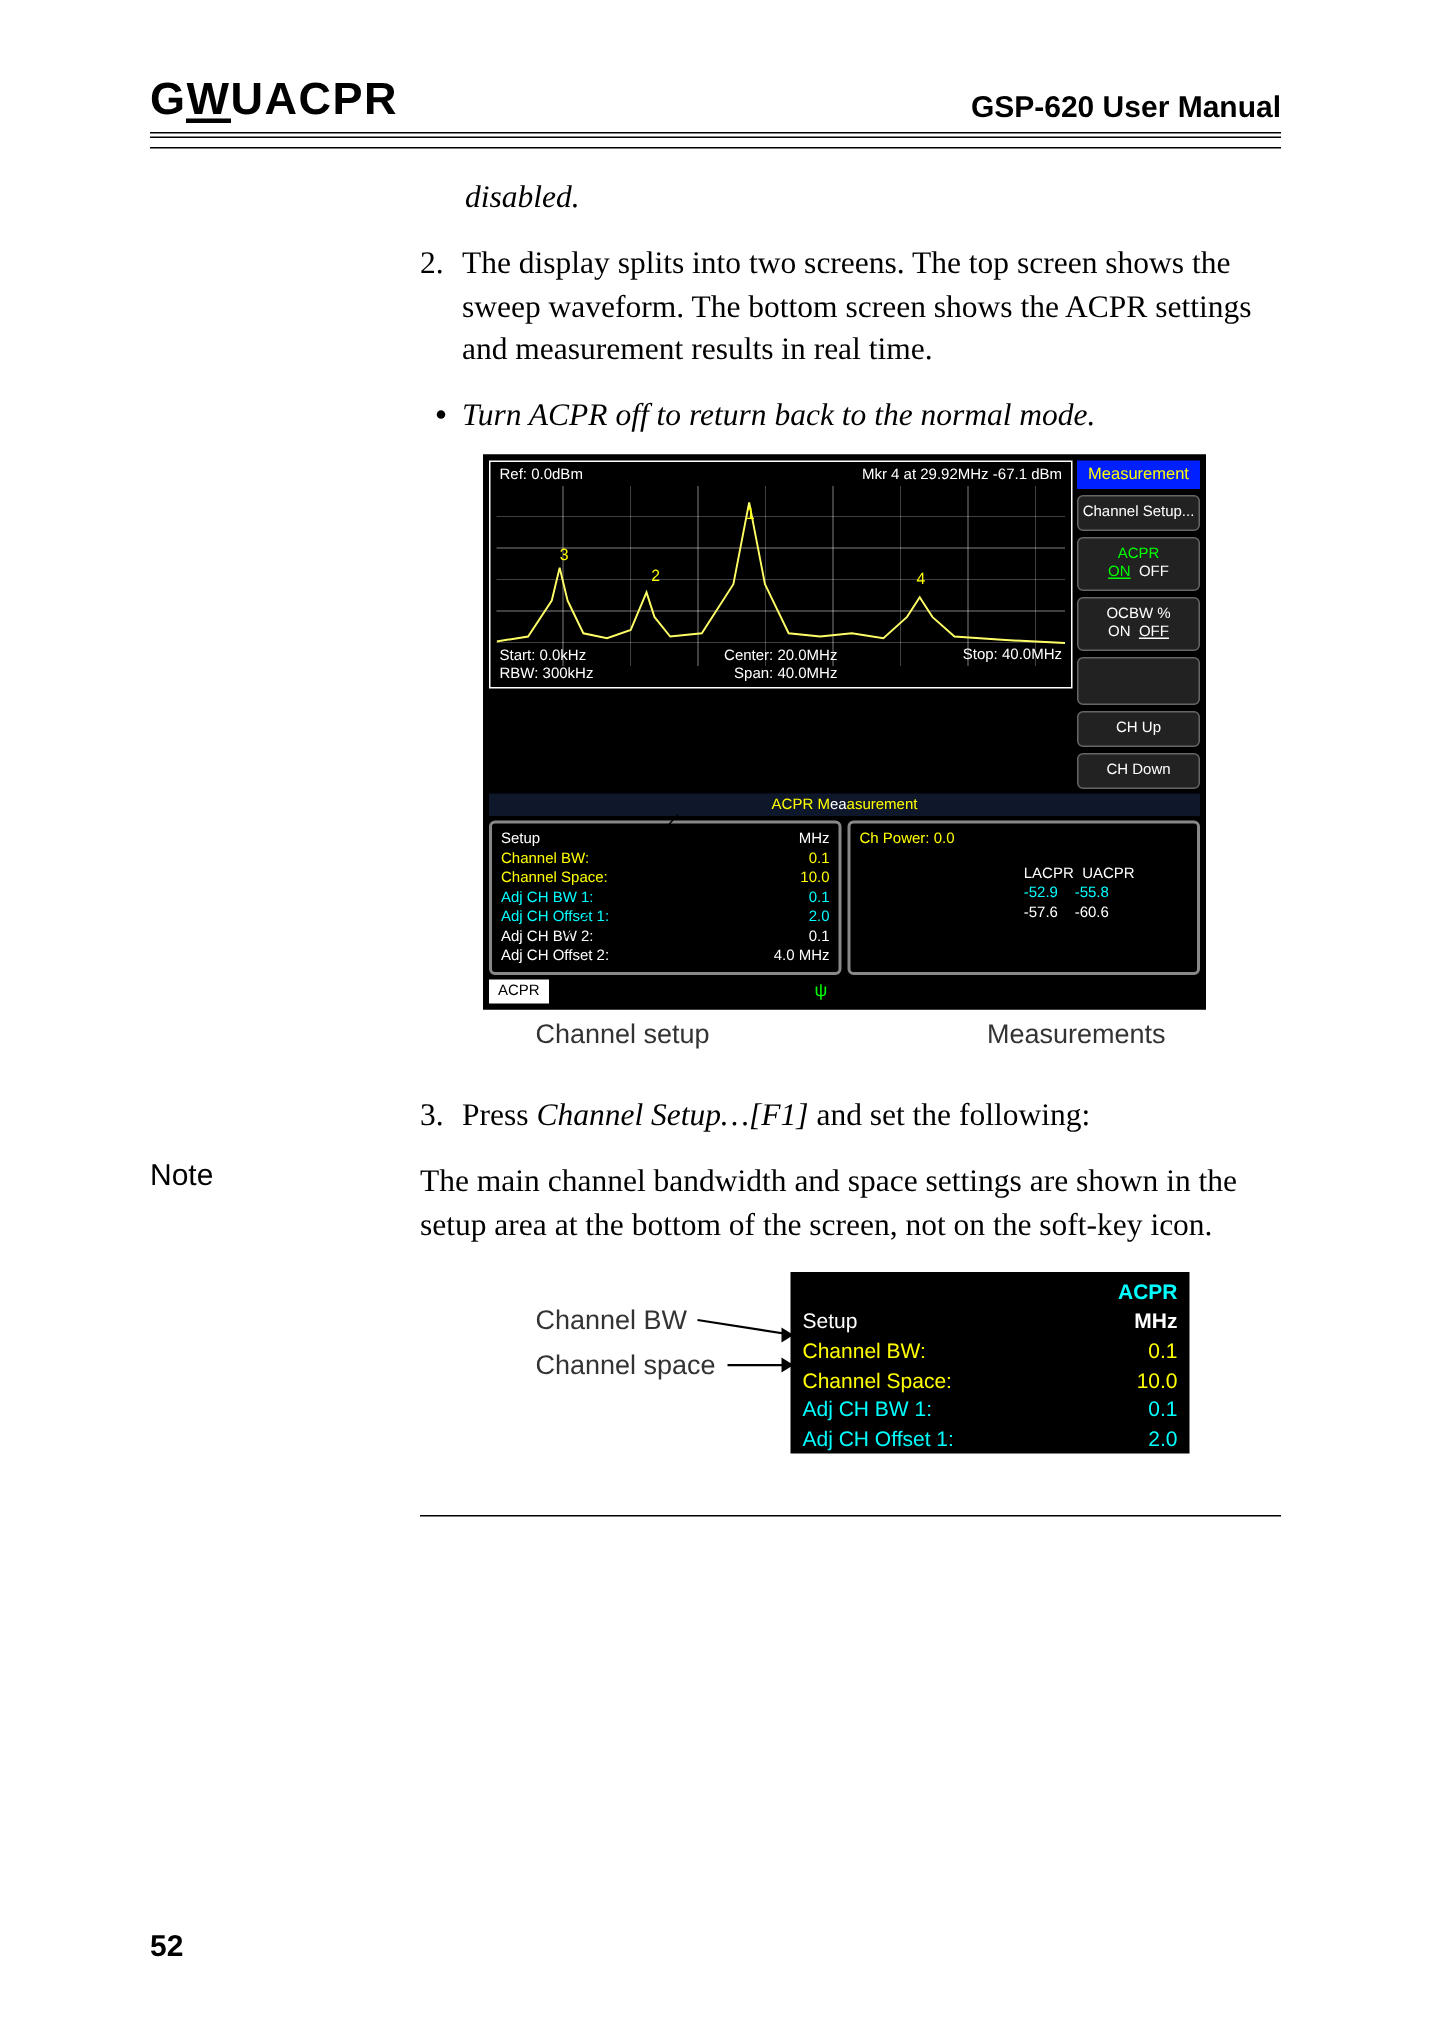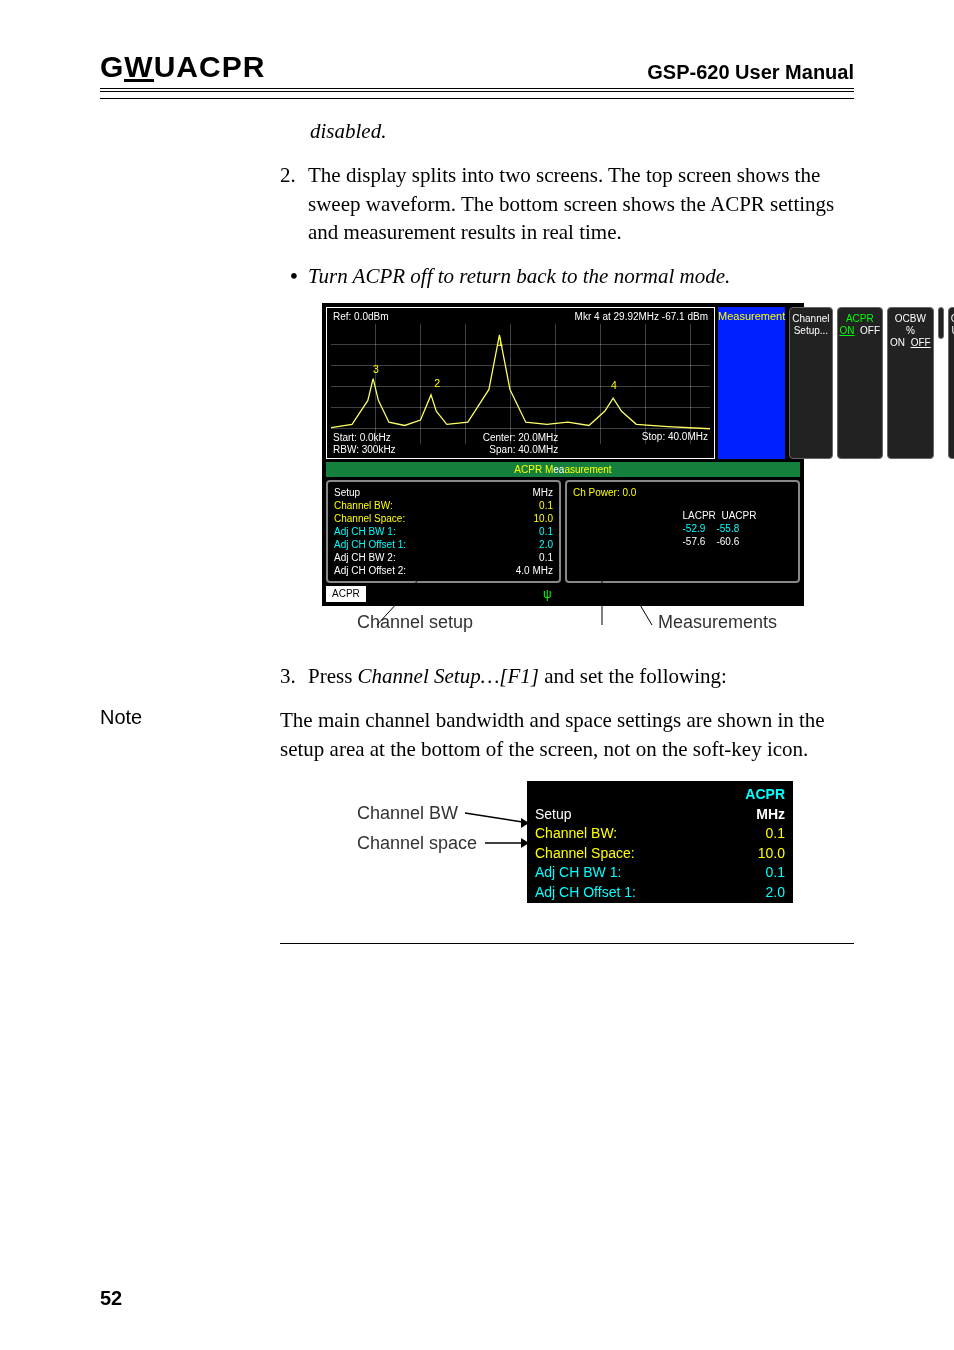--- a/index.html
+++ b/index.html
@@ -23,26 +23,26 @@
   .mkline{position:absolute;top:2px;right:6px;font-size:10px}
   .ref{position:absolute;top:2px;left:6px;font-size:10px;color:#fff}
   .grid{position:absolute;inset:16px 4px 14px 4px;background:
     repeating-linear-gradient(to right,transparent 0,transparent 44px,rgba(255,255,255,.25) 44px,rgba(255,255,255,.25) 45px),
     repeating-linear-gradient(to bottom,transparent 0,transparent 20px,rgba(255,255,255,.25) 20px,rgba(255,255,255,.25) 21px)}
   .wave{position:absolute;inset:16px 4px 14px 4px;overflow:hidden}
   .wave svg{width:100%;height:100%}
   .gbl{position:absolute;left:6px;bottom:2px;font-size:10px;line-height:1.2}
   .gbc{position:absolute;left:50%;transform:translateX(-50%);bottom:2px;font-size:10px;line-height:1.2;text-align:right}
   .gbr{position:absolute;right:6px;bottom:14px;font-size:10px}
-  .soft{width:82px;margin:3px 3px 3px 0;display:flex;flex-direction:row;gap:4px}
+  .soft{width:82px;margin:3px 3px 3px 0;display:flex;flex-direction:column;gap:4px}
   .softtitle{background:#0020ff;color:#ff0;text-align:center;font-size:11px;padding:2px 0}
   .sbtn{background:#222;border:1px solid #666;border-radius:4px;color:#fff;text-align:center;font-size:10px;padding:5px 2px;line-height:1.2}
   .sbtn .on{text-decoration:underline;color:#0f0}
   .sbtn.g{color:#0f0}
-  .acprbar{background:#15803d;color:#fff;text-align:center;font-size:10px;margin:0 3px;padding:1px}
+  .acprbar{background:#0f172a;color:#fff;text-align:center;font-size:10px;margin:0 3px;padding:1px}
   .acprbar span{color:#ff0}
   .panel{display:flex;margin:3px;gap:4px}
   .pbox{border:2px solid #888;border-radius:4px;padding:4px 6px;font-size:10px;line-height:1.3;color:#fff;background:#000}
   .pbox .y{color:#ff0}
   .pbox .c{color:#0ff}
   .btmlabel{background:#fff;color:#000;padding:1px 6px;font-size:10px;display:inline-block;margin:0 0 3px 3px}
   .caption{display:flex;justify-content:space-between;font-family:Arial,Helvetica,sans-serif;font-size:18px;width:420px;margin:4px auto 0;color:#333}
   .tbl{display:grid;grid-template-columns:200px 1fr;column-gap:20px;row-gap:8px;margin:12px 0 20px 30px;font-size:21px}
   .tbl .k{font-style:italic;font-family:Arial,Helvetica,sans-serif;font-size:19px}
   .noterow{display:flex;margin-top:1px}

